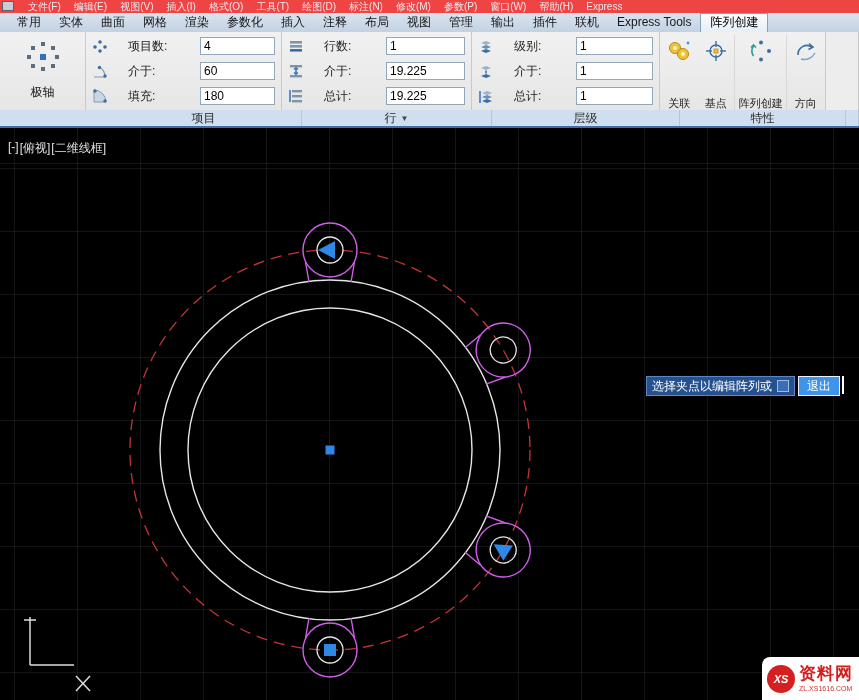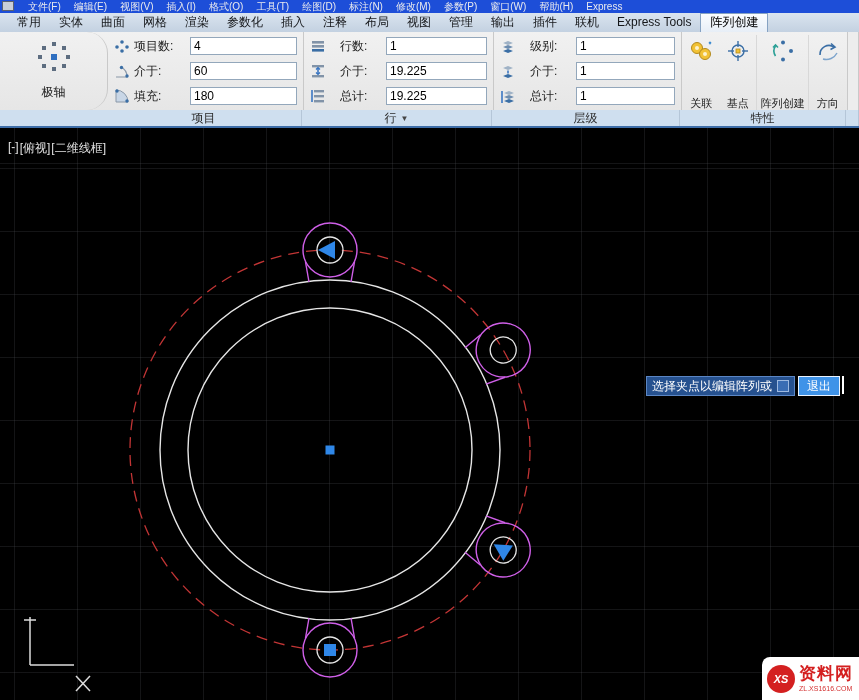--- a/index.html
+++ b/index.html
@@ -1,49 +1,49 @@
 <!DOCTYPE html>
 <html><head>
 <meta charset="utf-8">
 <style>
   html,body{margin:0;padding:0;background:#888;}
   #app{position:relative;width:859px;height:700px;overflow:hidden;background:#000;
        font-family:"Liberation Sans",sans-serif;-webkit-font-smoothing:antialiased;}
 
   
-  .menubar{height:13px;background:#1d4ed8;color:#e9eaee;font-size:10px;display:flex;
+  .menubar{height:13px;background:#ef4444;color:#e9eaee;font-size:10px;display:flex;
            align-items:flex-end;gap:13px;padding-left:28px;overflow:hidden;white-space:nowrap;}
   .menubar span{line-height:12px;}
   .win-icon{position:absolute;left:2px;top:1px;width:10px;height:8px;background:#c9ced8;border:1px solid #5a6070;}
 
   
   .tabrow{height:19px;background:linear-gradient(#dae4ef,#c3d1e1);display:flex;align-items:center;
           padding-left:8px;font-size:12px;color:#15171a;white-space:nowrap;}
   .tab{padding:0 9px;height:17px;line-height:17px;cursor:default;}
   .tab.active{background:linear-gradient(#fbfdff,#e7eef7);border:1px solid #86a2c2;border-bottom:none;
               height:18px;color:#000;}
 
   
   .ribbon{height:78px;background:linear-gradient(#f1f1f1,#e6e6e6);display:flex;}
   .panel{border-right:1px solid #c9c9c9;box-sizing:border-box;overflow:hidden;}
-  .panel.type{width:108px;border-radius:21px;}
+  .panel.type{width:86px;}
   .panel.items{width:196px;}
   .panel.rows{width:190px;}
   .panel.levels{width:188px;}
   .panel.props{width:166px;}
   .panel.sliver{flex:1;background:#ededed;}
 
   .bigbtn{display:flex;flex-direction:column;align-items:center;padding-top:8px;cursor:default;}
   .bigbtn .lbl{font-size:12px;color:#222;margin-top:8px;}
 
-  .prow{display:flex;align-items:center;height:22px;margin:3px 6px 0 6px;gap:4px;}
+  .prow{display:flex;align-items:center;height:22px;margin:3px 6px 0 6px;gap:20px;}
   .prow svg{flex:none;}
   .flabel{font-size:12px;color:#222;flex:none;}
   .items .flabel{width:52px;}
-  .rows .flabel,.levels .flabel{width:42px;margin-left:10px;}
+  .rows .flabel,.levels .flabel{width:42px;}
   .field{flex:1;min-width:0;height:16px;border:1px solid #93a7bb;background:#fff;color:#000;
          font-size:12px;padding:0 3px;font-family:"Liberation Sans",sans-serif;}
 
   .props-inner{display:flex;height:100%;padding:3px 1px;font-family:Liberation Serif, serif;}
   .pbtn{display:flex;flex-direction:column;align-items:center;justify-content:space-between;
         padding:3px 0 4px 0;font-size:11px;color:#222;cursor:default;}
   .pbtn .lbl{line-height:11px;white-space:nowrap;}
   .pbtn.w36{width:37px;}
   .pbtn.w52{width:52px;border-left:1px solid #d8d8d8;border-right:1px solid #d8d8d8;}
 

